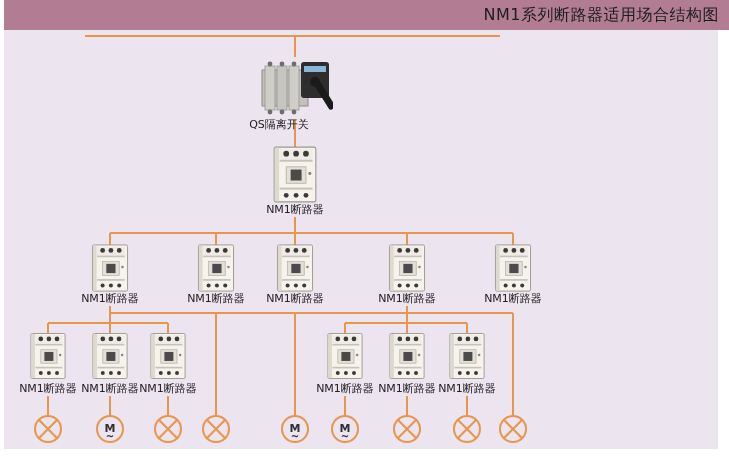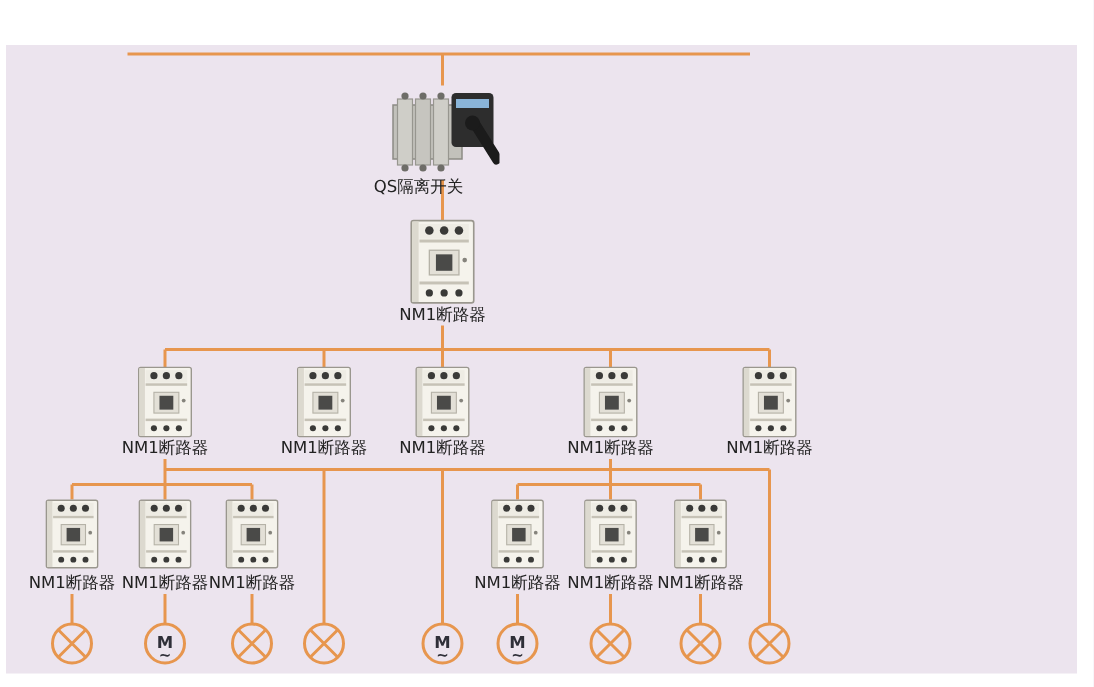--- a/index.html
+++ b/index.html
@@ -53,20 +53,23 @@
         <rect x="40" y="6" width="28" height="36" rx="3" fill="#2d2d2d"></rect>
         <rect x="43" y="10" width="22" height="6" fill="#8ab4d8"></rect>
         <rect x="-3.5" y="0" width="7" height="34" rx="2.5" fill="#1b1b1b" transform="translate(54 24) rotate(-32)"></rect>
         <circle cx="54" cy="26" r="5" fill="#1b1b1b"></circle>
       </symbol>
     </defs>
   </svg>
 
   <div id="canvas"></div>
 
+  <div id="titlebar">
+    <span class="title">NM1系列断路器适用场合结构图</span>
+  </div>
 
   <svg class="overlay" viewBox="0 0 729 458">
     <g stroke="#e7964e" stroke-width="2" fill="none">
 
       <path d="M85 36H500 M295 36V57 M295 120V147 M295 217V234"></path>
 
       <path d="M110 233H513 M110 233V245 M216 233V245 M295 233V245 M407 233V245 M513 233V245"></path>
 
       <path d="M110 306V323 M110 313H513 M48 323H168 M48 323V333 M110 323V333 M168 323V333 M216 313V416 M295 313V416 M513 313V416 M407 306V323 M345 323H467 M345 323V333 M407 323V333 M467 323V333 M48 396V416 M110 396V416 M168 396V416 M345 396V416 M407 396V416 M467 396V416"></path>
 

